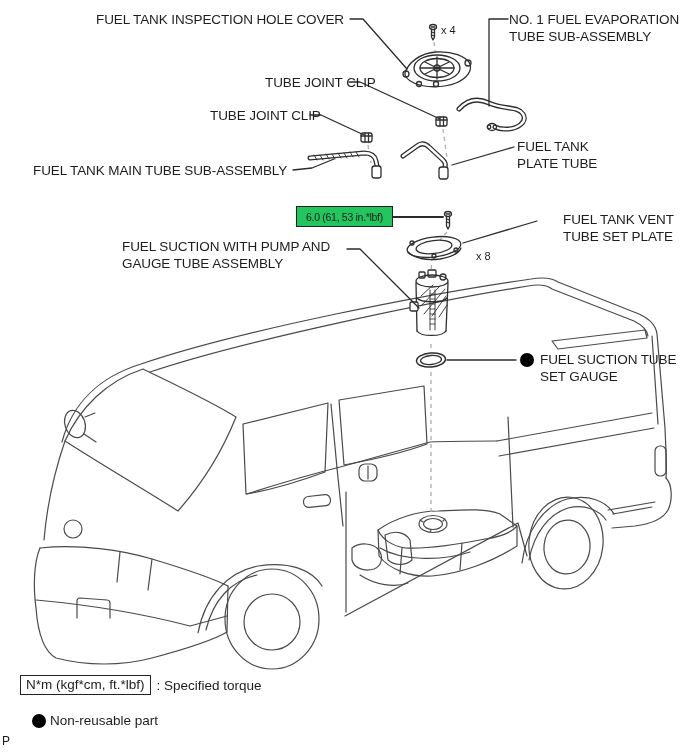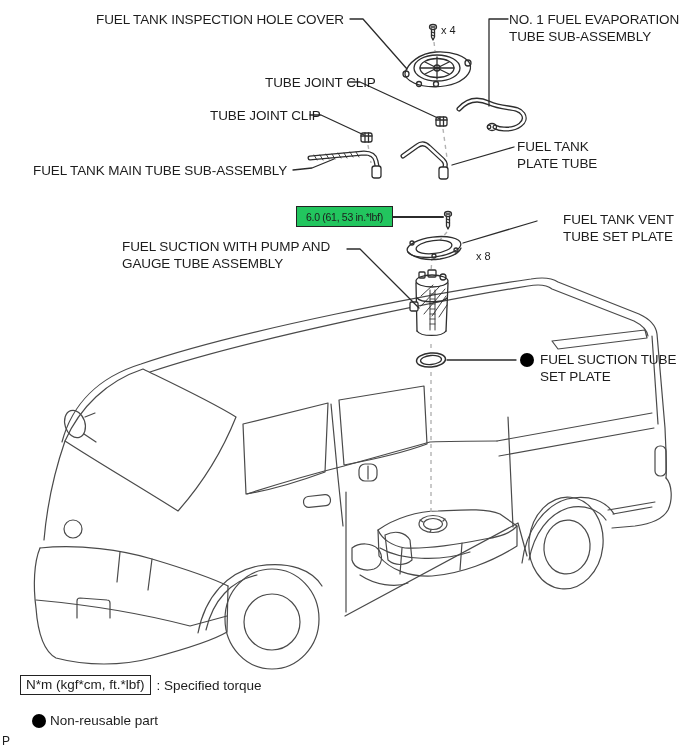--- a/index.html
+++ b/index.html
@@ -267,21 +267,21 @@
     <span>TUBE SET PLATE</span>
   </div>
 
   <div class="lbl" style="left:122px;top:238px;">
     <span>FUEL SUCTION WITH PUMP AND</span>
     <span>GAUGE TUBE ASSEMBLY</span>
   </div>
 
   <div class="lbl" style="left:540px;top:351px;">
     <span>FUEL SUCTION TUBE</span>
-    <span>SET PLATE</span>
+    <span>SET GAUGE</span>
   </div>
 
   <div class="legend-row">
     <span class="legend-box">N*m (kgf*cm, ft.*lbf)</span>
     <span class="legend-desc">: Specified torque</span>
   </div>
 
   <div class="note-row">
     <span class="dot"></span>
     <span>Non-reusable part</span>

